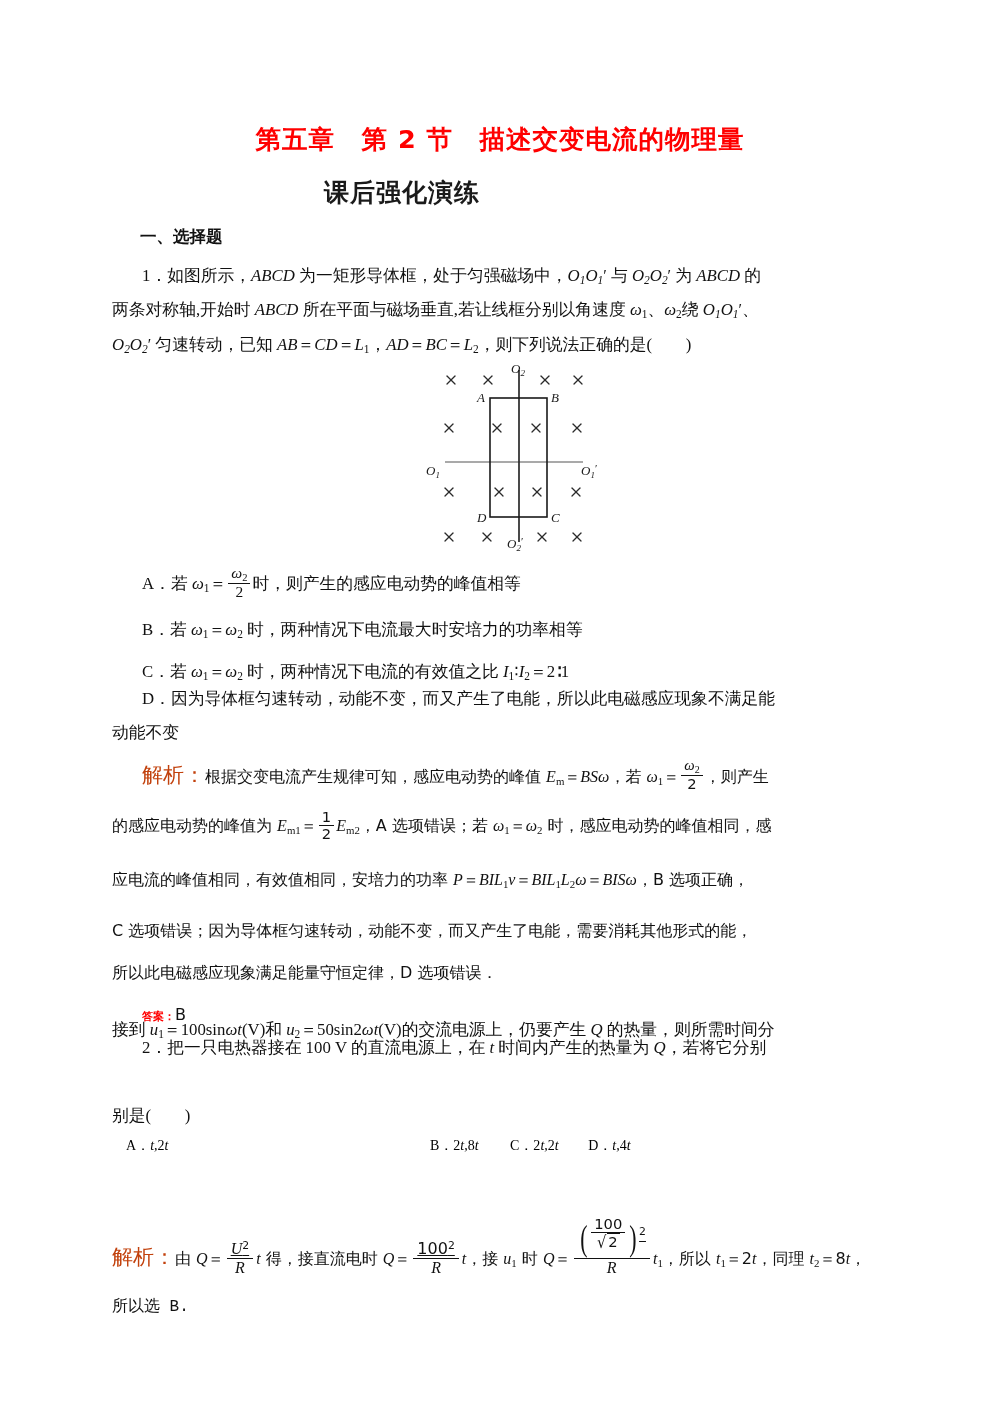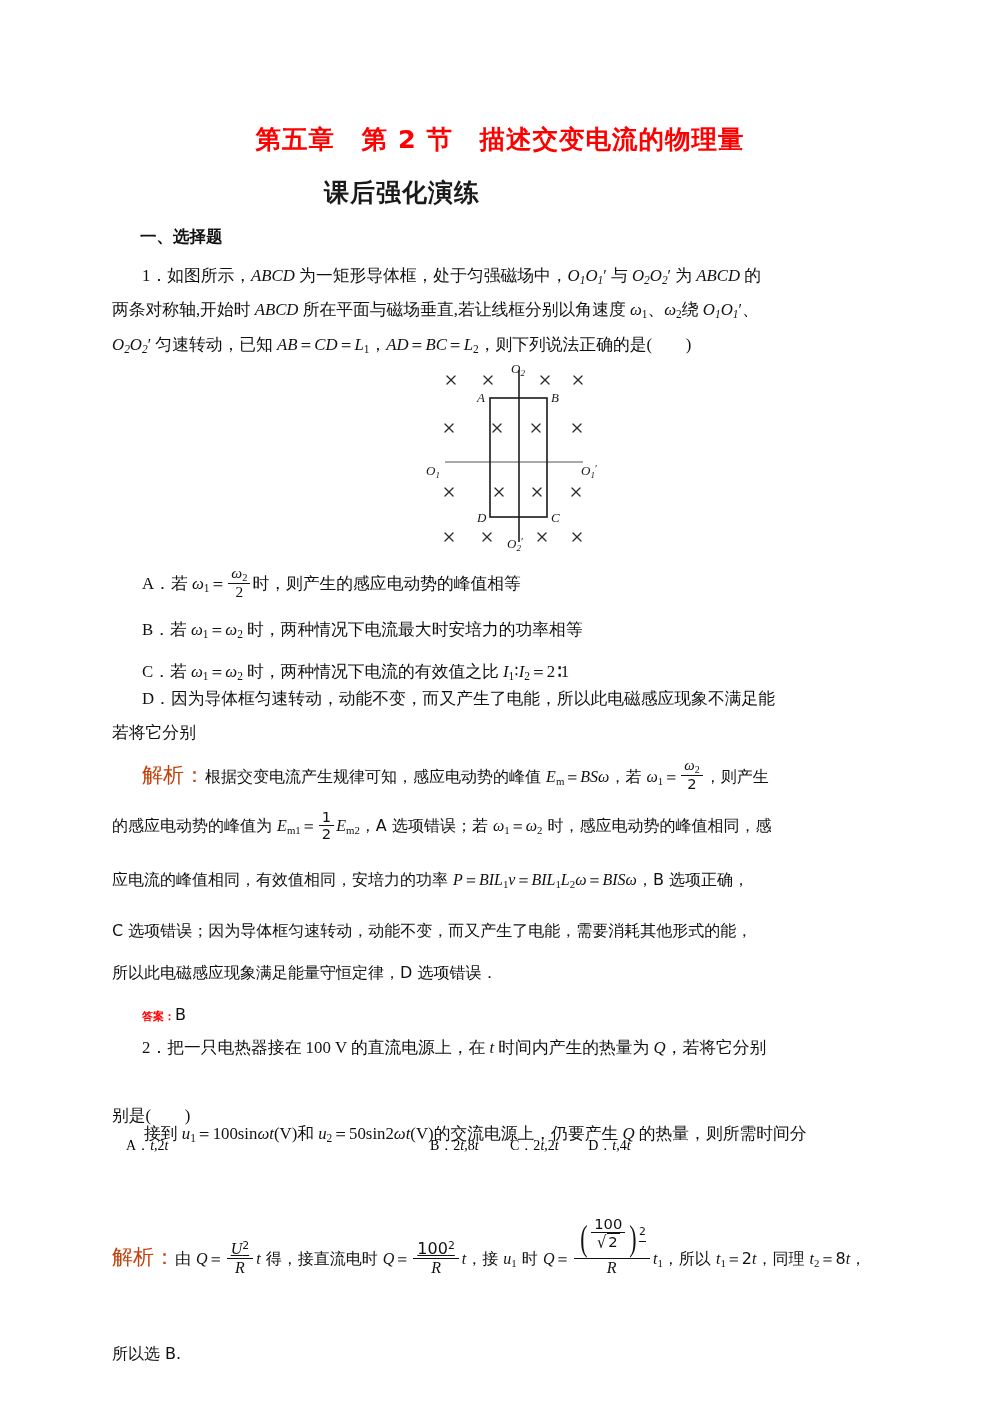--- a/index.html
+++ b/index.html
@@ -269,21 +269,21 @@
   <div class="para" style="top:612px;">
     <span style="display:inline-block;width:30px;"></span>B．若 <i>ω<sub class="up">1</sub></i>＝<i>ω<sub class="up">2</sub></i> 时，两种情况下电流最大时安培力的功率相等
   </div>
   <div class="para" style="top:646px;margin-top:8px;">
     <span style="display:inline-block;width:30px;"></span>C．若 <i>ω<sub class="up">1</sub></i>＝<i>ω<sub class="up">2</sub></i> 时，两种情况下电流的有效值之比 <i>I<sub class="up">1</sub></i>∶<i>I<sub class="up">2</sub></i>＝2∶1
   </div>
   <div class="para" style="top:681px;">
     <span style="display:inline-block;width:30px;"></span>D．因为导体框匀速转动，动能不变，而又产生了电能，所以此电磁感应现象不满足能
   </div>
   <div class="para" style="top:715px;">
-    若将它分别
+    动能不变
   </div>
 
   <div class="para soln-body" style="top:757px;">
     <span style="display:inline-block;width:30px;"></span><span class="lbl-blue">解析：</span>根据交变电流产生规律可知，感应电动势的峰值 <i>E<sub class="up">m</sub></i>＝<i>BSω</i>，若 <i>ω<sub class="up">1</sub></i>＝<span class="frac"><span class="num"><i>ω<sub class="up">2</sub></i></span><span class="den">2</span></span>，则产生
   </div>
   <div class="para soln-body" style="top:808px;">
     的感应电动势的峰值为 <i>E<sub class="up">m1</sub></i>＝<span class="frac"><span class="num">1</span><span class="den">2</span></span><i>E<sub class="up">m2</sub></i>，A 选项错误；若 <i>ω<sub class="up">1</sub></i>＝<i>ω<sub class="up">2</sub></i> 时，感应电动势的峰值相同，感
   </div>
   <div class="para soln-body" style="top:862px;">
     应电流的峰值相同，有效值相同，安培力的功率 <i>P</i>＝<i>BIL<sub class="up">1</sub>v</i>＝<i>BIL<sub class="up">1</sub>L<sub class="up">2</sub>ω</i>＝<i>BISω</i>，B 选项正确，
@@ -295,34 +295,34 @@
     C 选项错误；因为导体框匀速转动，动能不变，而又产生了电能，需要消耗其他形式的能，
   </div>
 
   <div class="para soln-body" style="top:997px;">
     <span style="display:inline-block;width:30px;"></span><span class="lbl-red">答案：</span><span>B</span>
   </div>
 
   <div class="para" style="top:1030px;">
     <span style="display:inline-block;width:30px;"></span><span>2．</span>把一只电热器接在 100 V 的直流电源上，在 <i>t</i> 时间内产生的热量为 <i>Q</i>，若将它分别
   </div>
-  <div class="para" style="top:1116px;margin-left:32px;">
+  <div class="para" style="top:1012px;">
     接到 <i>u<sub class="up">1</sub></i>＝100sin<i>ωt</i>(V)和 <i>u<sub class="up">2</sub></i>＝50sin2<i>ωt</i>(V)的交流电源上，仍要产生 <i>Q</i> 的热量，则所需时间分
   </div>
   <div class="para" style="top:1098px;">
     别是(　　)
   </div>
 
   <div class="optrow" style="top:1137px;">
     <span style="display:inline-block;width:30px;"></span><span>A．<i>t,</i>2<i>t</i></span>
     <span style="display:inline-block;width:258px;"></span><span>B．2<i>t,</i>8<i>t</i></span>
     <span style="display:inline-block;width:28px;"></span><span>C．2<i>t,</i>2<i>t</i></span>
     <span style="display:inline-block;width:26px;"></span><span>D．<i>t,</i>4<i>t</i></span>
   </div>
 
   <div class="para soln-body" style="top:1216px;">
     <span class="lbl-blue">解析：</span>由 <i>Q</i>＝<span class="bigfrac"><span class="num"><i>U</i><sup>2</sup></span><span class="den"><i>R</i></span></span><i>t</i> 得，接直流电时 <i>Q</i>＝<span class="bigfrac"><span class="num">100<sup>2</sup></span><span class="den"><i>R</i></span></span><i>t</i>，接 <i>u<sub class="up">1</sub></i> 时 <i>Q</i>＝<span class="bigfrac"><span class="num"><span class="pleft">(</span><span class="frac" style="vertical-align:-0.48em;"><span class="num">100</span><span class="den"><span class="radical">√</span><span class="sqrt">2</span></span></span><span class="pright">)</span><sup>2</sup></span><span class="den"><i>R</i></span></span><i>t<sub class="up">1</sub></i>，所以 <i>t<sub class="up">1</sub></i>＝2<i>t</i>，同理 <i>t<sub class="up">2</sub></i>＝8<i>t</i>，
   </div>
-  <div class="para soln-body" style="top:1336px;">
+  <div class="para soln-body" style="top:1290px;font-family:Liberation Mono, monospace;">
     所以选 B.
   </div>
 
 </div>
 
 </body></html>

